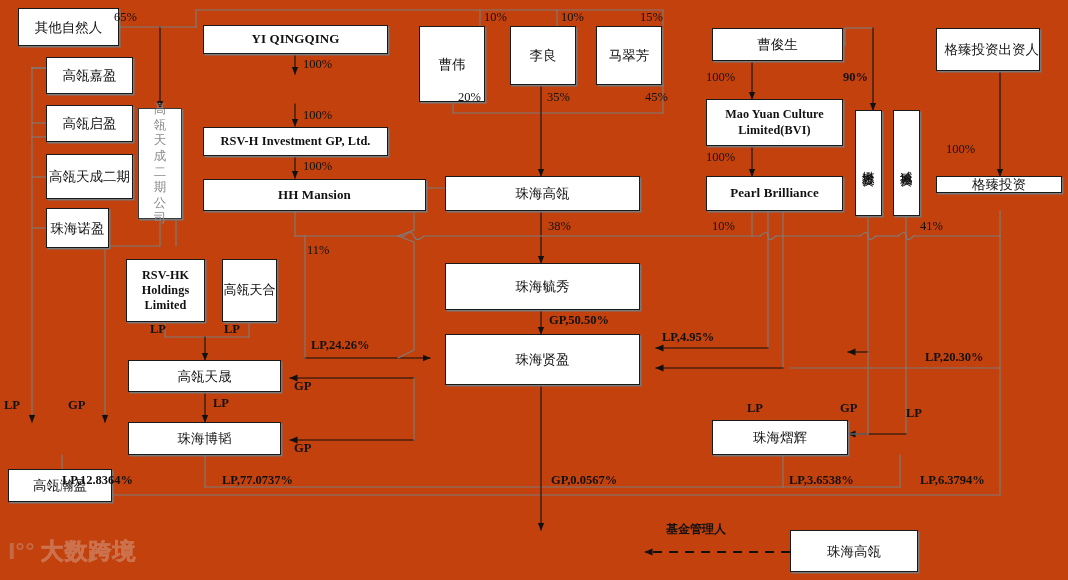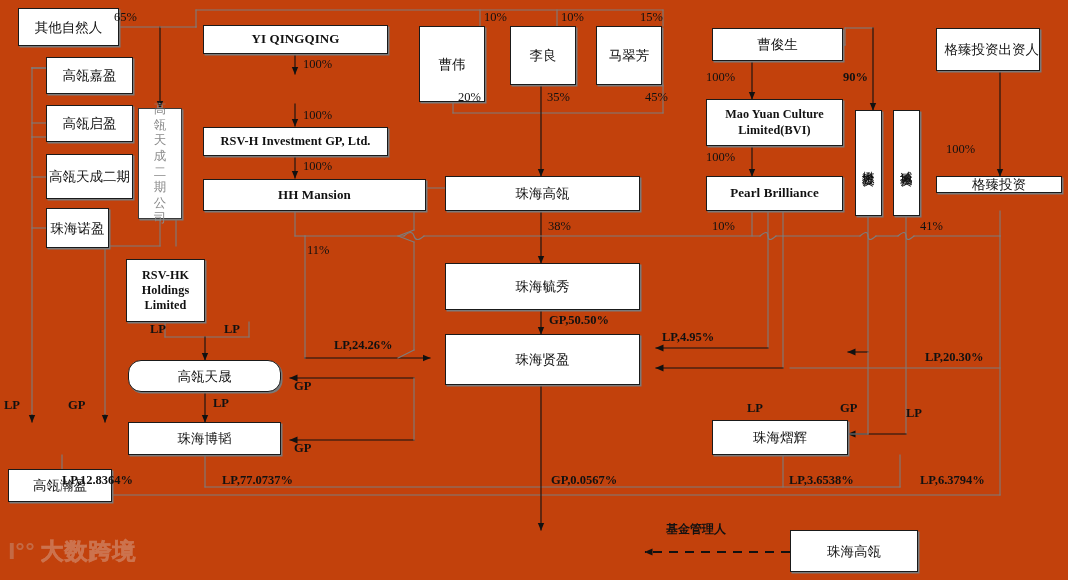--- a/index.html
+++ b/index.html
@@ -283,22 +283,25 @@
   <div class="node cn" style="left:936px;top:28px;width:104px;height:43px;justify-content:flex-end;">
     <span>格臻投资出资人</span>
   </div>
   <div class="node cn" style="left:936px;top:176px;width:126px;height:17px;">
     <span>格臻投资</span>
   </div>
 
   <div class="node en" style="left:126px;top:259px;width:79px;height:63px;flex-direction:column;font-size:12.2px;line-height:1.22;">
     <span>RSV-HK Holdings Limited</span>
   </div>
-
-  <div class="node cn" style="left:128px;top:360px;width:153px;height:32px;border-radius:13px;">
+  <div class="node cn" style="left:222px;top:259px;width:55px;height:63px;font-size:13px;">
+    <span>高瓴天合</span>
+  </div>
+
+  <div class="node cn" style="left:128px;top:360px;width:153px;height:32px;">
     <span>高瓴天晟</span>
   </div>
   <div class="node cn" style="left:128px;top:422px;width:153px;height:33px;">
     <span>珠海博韬</span>
   </div>
   <div class="node cn" style="left:8px;top:422px;width:104px;height:33px;margin-top:47px;">
     <span>高瓴瀚盈</span>
   </div>
 
   <div class="node cn" style="left:712px;top:420px;width:136px;height:35px;">
@@ -330,21 +333,21 @@
   <div class="lbl" style="left:706px;top:70px;">100%</div>
   <div class="lbl b" style="left:843px;top:70px;">90%</div>
   <div class="lbl" style="left:706px;top:150px;">100%</div>
   <div class="lbl" style="left:712px;top:219px;">10%</div>
   <div class="lbl b" style="left:662px;top:330px;">LP,4.95%</div>
 
   <div class="lbl" style="left:946px;top:142px;">100%</div>
   <div class="lbl" style="left:920px;top:219px;">41%</div>
   <div class="lbl b" style="left:925px;top:350px;">LP,20.30%</div>
 
-  <div class="lbl b" style="left:311px;top:338px;margin-left:23px;">LP,24.26%</div>
+  <div class="lbl b" style="left:311px;top:338px;">LP,24.26%</div>
 
   <div class="lbl b" style="left:150px;top:322px;">LP</div>
   <div class="lbl b" style="left:224px;top:322px;">LP</div>
   <div class="lbl b" style="left:294px;top:379px;">GP</div>
   <div class="lbl b" style="left:213px;top:396px;">LP</div>
   <div class="lbl b" style="left:294px;top:441px;">GP</div>
 
   <div class="lbl b" style="left:4px;top:398px;">LP</div>
   <div class="lbl b" style="left:68px;top:398px;">GP</div>
 

